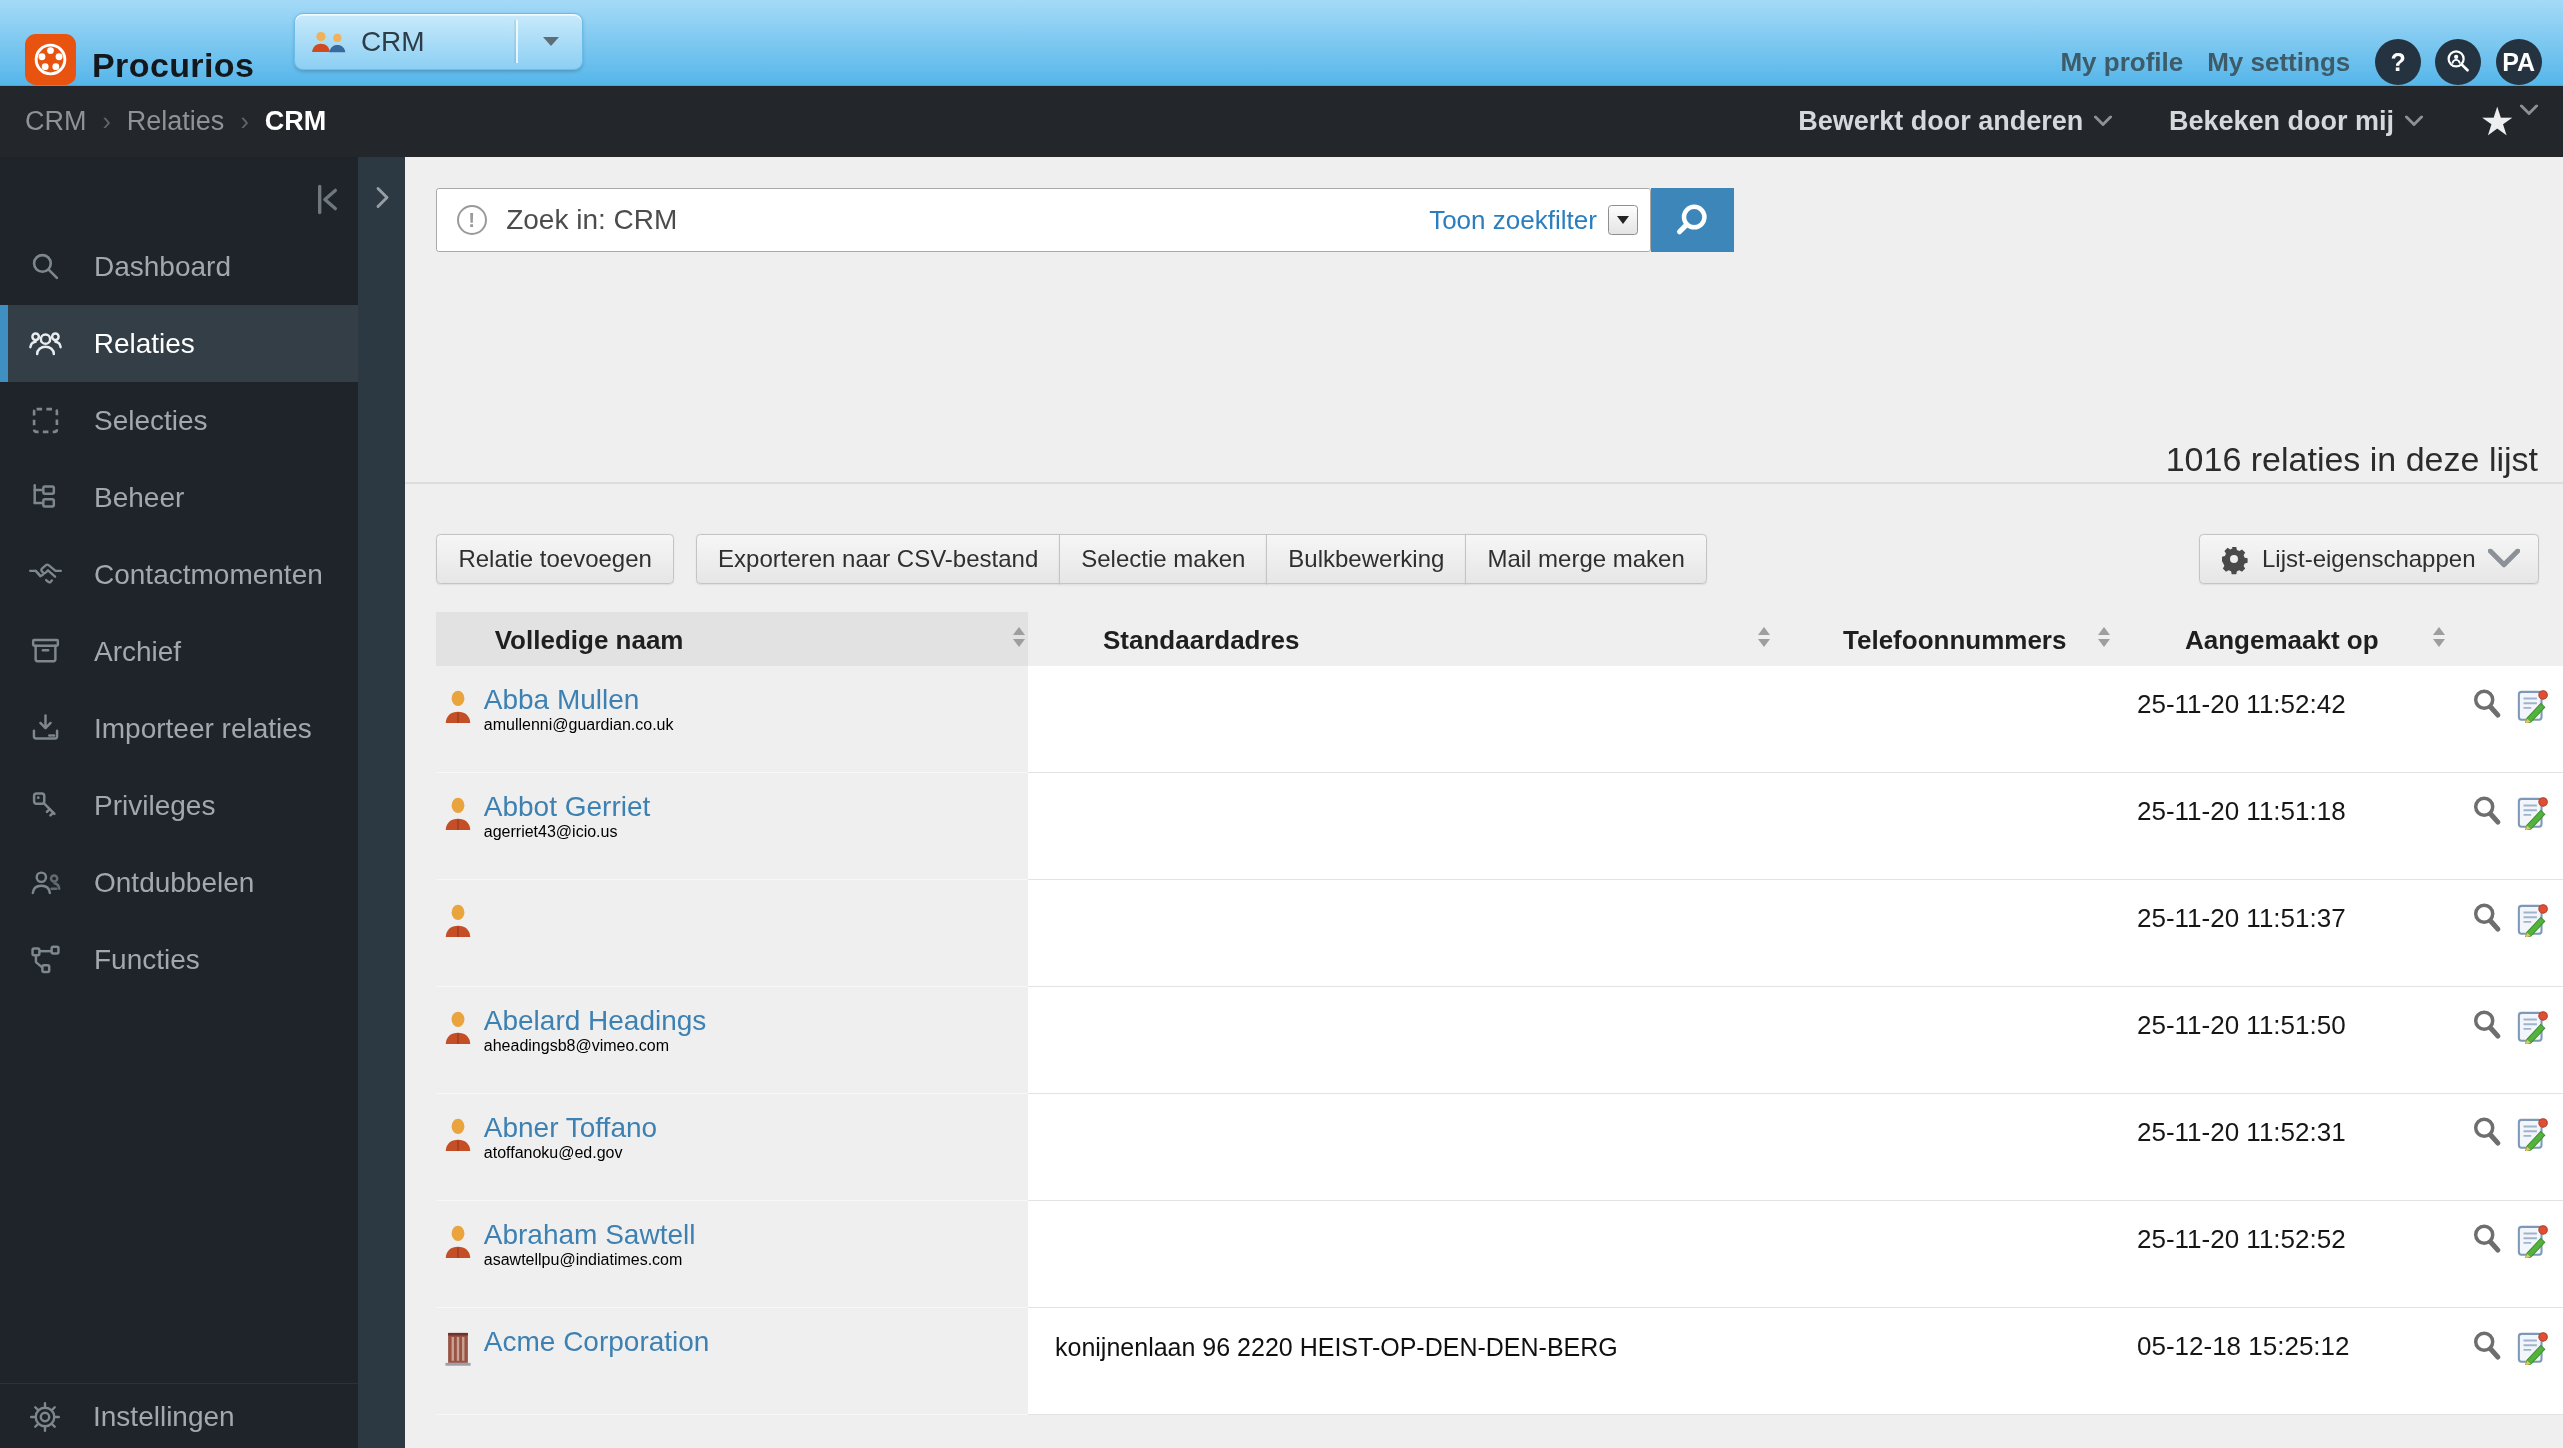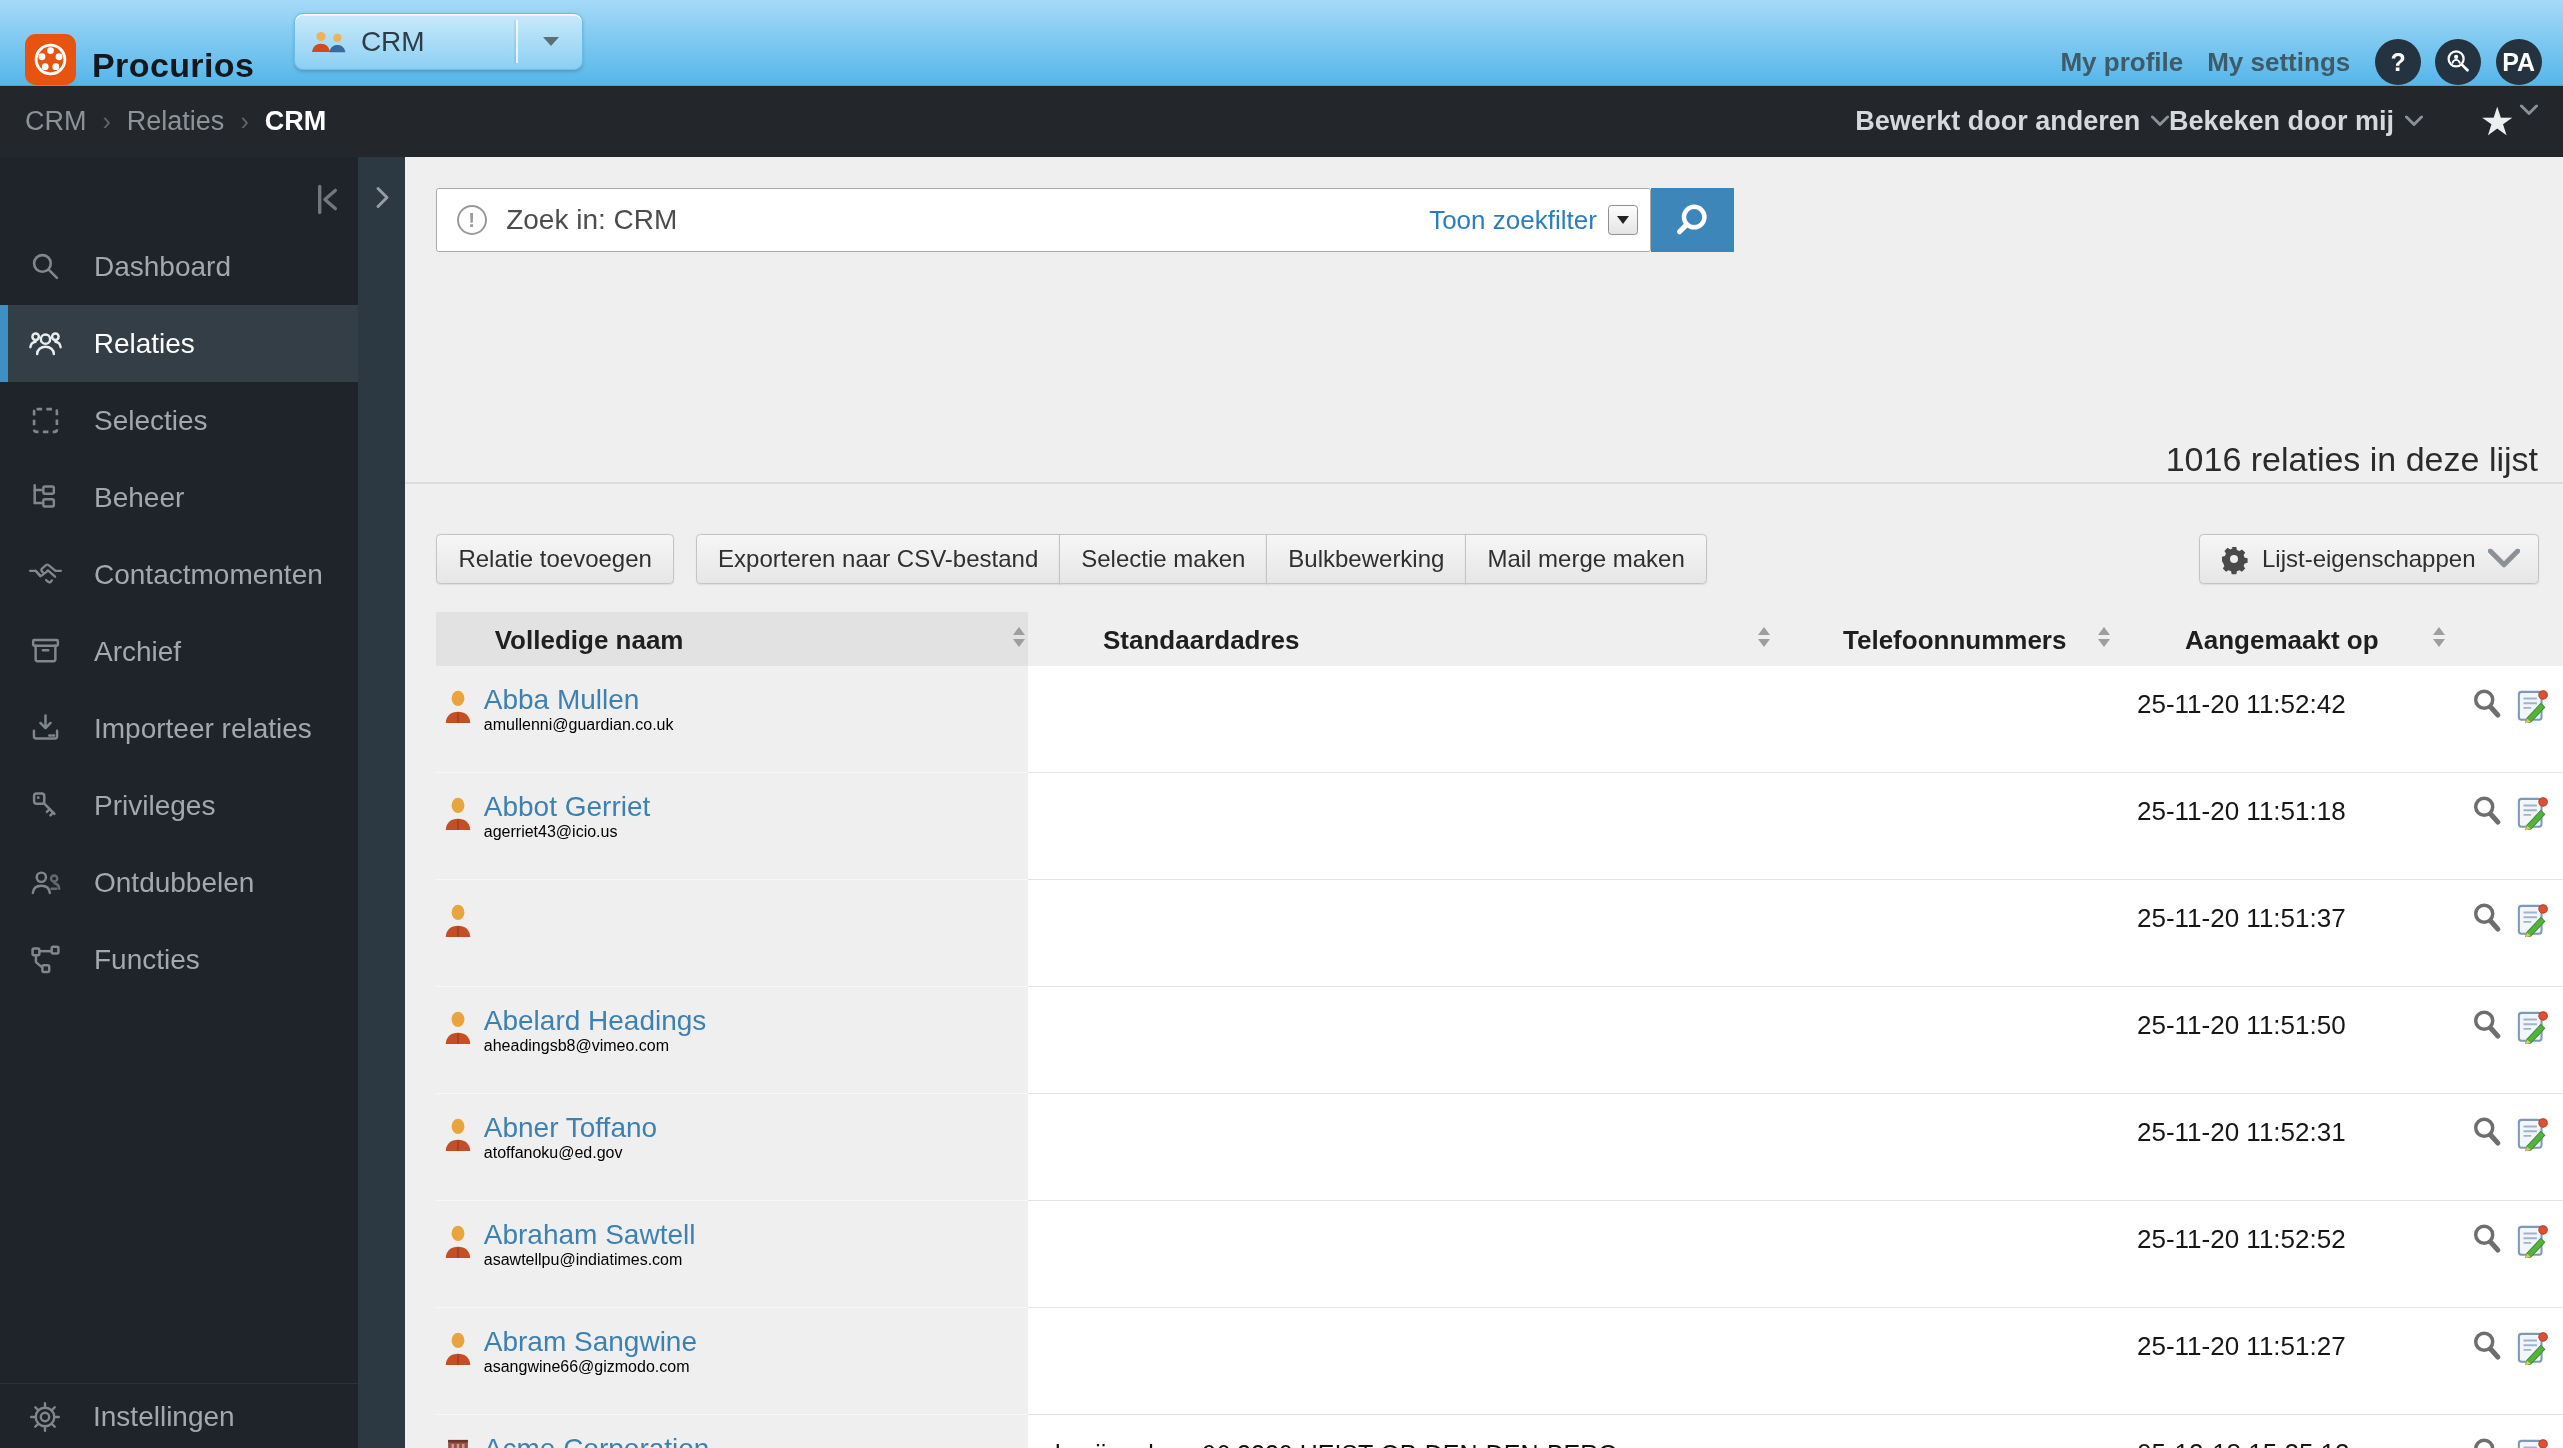--- a/index.html
+++ b/index.html
@@ -302,21 +302,21 @@
 
   <div class="breadcrumb-bar">
     <div class="crumbs" style="display:flex;align-items:center;">
         <span class="crumb">CRM</span>
         <span class="crumb-sep">›</span>
         <span class="crumb">Relaties</span>
         <span class="crumb-sep">›</span>
         <span class="crumb current">CRM</span>
       </div>
     <div class="bc-right">
-      <div class="actions-holder" style="display:flex;">
+      <div class="actions-holder" style="display:flex;gap:57px;">
           <div class="bc-action">
             <span>Bewerkt door anderen</span>
             <svg class="chev-svg" viewBox="0 0 14 9">
               <use href="#sym-chevron-down"></use>
             </svg>
           </div>
           <div class="bc-action">
             <span>Bekeken door mij</span>
             <svg class="chev-svg" viewBox="0 0 14 9">
               <use href="#sym-chevron-down"></use>
@@ -612,42 +612,20 @@
     <div class="row-actions">
       <svg viewBox="0 0 38 42" width="34" height="37">
                   <use href="#sym-view"></use>
                 </svg>
       <svg viewBox="0 0 38 42" width="34" height="37">
                   <use href="#sym-edit"></use>
                 </svg>
     </div>
   </div>
 
-  <div class="row">
-    <div class="cell-rest"></div>
-    <div class="cell-name">
-      <svg class="row-icon" viewBox="0 0 34 42" width="30" height="37">
-                  <use class="use-rowicon" href="#sym-person"></use>
-                </svg>
-      <div>
-        <a class="name-link">Abram Sangwine</a>
-        <a class="email-link">asangwine66@gizmodo.com</a>
-      </div>
-    </div>
-    <div class="cell-address"></div>
-    <div class="cell-created">25-11-20 11:51:27</div>
-    <div class="row-actions">
-      <svg viewBox="0 0 38 42" width="34" height="37">
-                  <use href="#sym-view"></use>
-                </svg>
-      <svg viewBox="0 0 38 42" width="34" height="37">
-                  <use href="#sym-edit"></use>
-                </svg>
-    </div>
-  </div>
 
   <div class="row">
     <div class="cell-rest"></div>
     <div class="cell-name">
       <svg class="row-icon" viewBox="0 0 34 42" width="30" height="37">
                   <use class="use-rowicon" href="#sym-building"></use>
                 </svg>
       <div>
         <a class="name-link">Acme Corporation</a>
 

